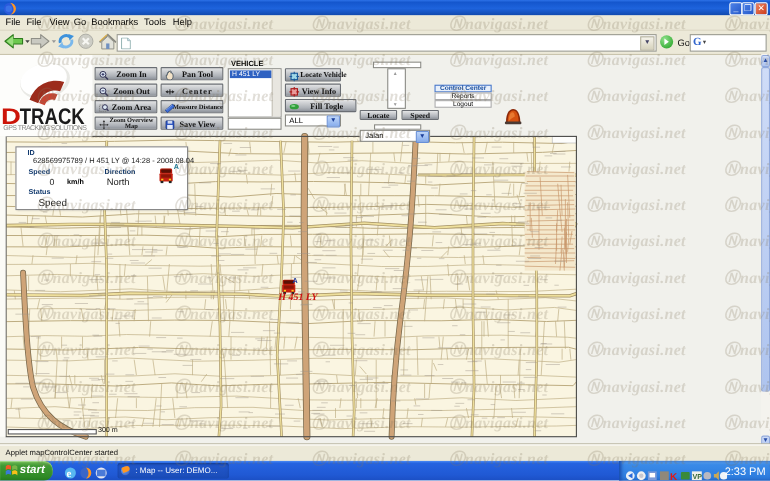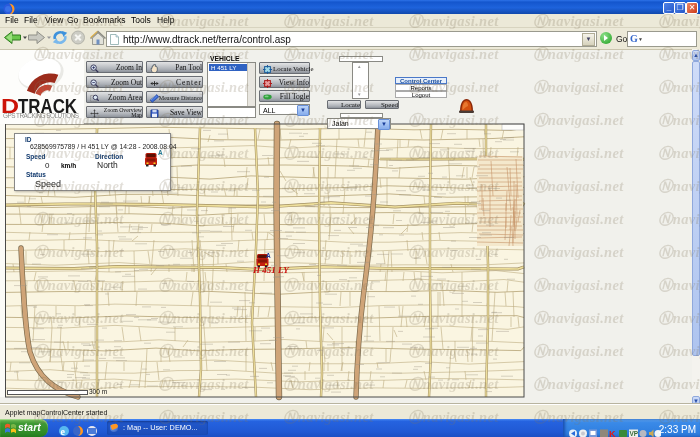--- a/index.html
+++ b/index.html
@@ -8,21 +8,21 @@
 #titletxt{position:absolute;left:17px;top:2px;color:#fff;font-size:8.3px;font-weight:bold;letter-spacing:-0.1px}
 .tbtn{position:absolute;top:2px;width:10px;height:10px;border:1px solid #fff;border-radius:2px;color:#fff;font-size:8px;line-height:9px;text-align:center}
 
 #menubar{position:absolute;left:0;top:14px;width:700px;height:13px;background:#ece9d8;border-bottom:1px solid #d8d4c0;color:#000;font-size:8.5px}
 #menubar span{position:absolute;top:1px}
 
 #toolbar{position:absolute;left:0;top:28px;width:700px;height:21px;background:#ece9d8;border-bottom:1px solid #c9c4ad}
 #urlbar{position:absolute;left:106px;top:3px;width:489px;height:14px;background:#fff;border:1px solid #9a9a8e;font-size:10px;color:#111}
 #searchbox{position:absolute;left:627px;top:3px;width:68px;height:14px;background:#fff;border:1px solid #9a9a8e}
 
-.abtn{position:absolute;width:57px;height:12px;background:linear-gradient(180deg,#e2e3e4,#aeb2b8 70%,#8e939b);border:1px solid #6a6e74;border-radius:1px;font-family:"Liberation Serif",serif;font-size:7.5px;font-weight:normal;color:#111;text-align:right;line-height:12px;box-sizing:border-box;white-space:nowrap}
+.abtn{position:absolute;width:57px;height:12px;background:linear-gradient(180deg,#e2e3e4,#aeb2b8 70%,#8e939b);border:1px solid #6a6e74;border-radius:1px;font-family:"Liberation Serif",serif;font-size:7.5px;font-weight:bold;color:#111;text-align:center;line-height:12px;box-sizing:border-box;white-space:nowrap}
 svg.ic{position:absolute;left:3px;top:1.5px;width:9px;height:9px}
 
 .wbox{position:absolute;background:#fff;border:1px solid #8a8a84;box-sizing:border-box}
 
 .mlnk{position:absolute;left:395px;width:52px;height:7px;background:#fff;border:1px solid #aaa;font-size:6px;text-align:center;line-height:6px;box-sizing:border-box}
 
 #vsb{position:absolute;left:692px;top:49px;width:8px;height:358px;background:#f4f3ee}
 .sbtn{position:absolute;left:0;width:8px;height:11px;background:linear-gradient(180deg,#cfdcf8,#aec4ef);border:1px solid #8fa8dc;border-radius:2px;box-sizing:border-box;color:#2b50a8;font-size:6px;text-align:center;line-height:9px}
 
 #statusbar{position:absolute;left:0;top:404px;width:700px;height:15px;background:#ece9d8;border-top:1px solid #fff;box-shadow:0 -1px 0 #b8b4a0;font-size:7px;color:#111}
@@ -187,21 +187,20 @@
 <path d="M-5.5 0 L0 -5 L5.5 0 L5.5 6.5 L-5.5 6.5Z" fill="#e2e2da" stroke="#8a8a82" stroke-width="0.8"></path>
 <path d="M-7 0 L0 -6.5 L-1.5 -6.5 L-7.5 -1Z" fill="#e8b84a"></path>
 <rect x="-1.5" y="1.5" width="3" height="5" fill="#7090c0"></rect>
 </g>
 </svg></div>
  <div id="urlbar">
         <span style="position:absolute;left:3px;top:2px;width:9px;height:10px"><svg width="9" height="11" viewBox="0 0 9 11">
             <path d="M0.5 0.5 L6 0.5 L8.5 3 L8.5 10.5 L0.5 10.5Z" fill="#fff" stroke="#8aa" stroke-width="0.8"></path>
             <path d="M6 0.5 L6 3 L8.5 3" fill="#cde" stroke="#8aa" stroke-width="0.6"></path>
           </svg></span>
-        <span style="position:absolute;left:16px;top:1.5px">http://www.dtrack.net/terra/control.asp</span>
    <span style="position:absolute;right:1px;top:1px;width:11px;height:11px;background:linear-gradient(180deg,#f5f3ea,#d6d2bc);border:1px solid #b0ac96;font-size:6px;text-align:center;line-height:10px;color:#446">▼</span>
  </div>
  <div style="position:absolute;left:600px;top:4px;width:12px;height:12px;border-radius:50%;background:radial-gradient(circle at 35% 30%,#8ee08a,#1e9e1e)">
         <span style="position:absolute;left:4px;top:3px;width:0;height:0;border-left:4px solid #fff;border-top:3px solid transparent;border-bottom:3px solid transparent"></span>
       </div>
  <div style="position:absolute;left:616px;top:6px;font-size:8.5px;color:#111">Go</div>
  <div id="searchbox">
    <span style="position:absolute;left:2px;top:1px;font-size:10px;font-weight:bold;color:#3366cc;font-family:'Liberation Serif',serif">G</span>
    <span style="position:absolute;left:10px;top:4px;font-size:5px;color:#444">▼</span>
  </div>
@@ -271,21 +270,21 @@
  <div class="wbox" style="left:207px;top:107px;width:49px;height:11px"></div>
 
  <div class="abtn" style="left:259px;top:62px;width:51px;font-size:6.8px"><svg class="ic" viewBox="0 0 9 9">
           <rect x="1.6" y="1.6" width="5.8" height="5.8" fill="#9fd8e8" stroke="#1a5a9a" stroke-width="1"></rect>
           <path d="M4.5 0 V2.6 M4.5 6.4 V9 M0 4.5 H2.6 M6.4 4.5 H9" stroke="#1a5a9a" stroke-width="1"></path>
         </svg><span style="margin-left:13px">Locate Vehicle</span></div>
  <div class="abtn" style="left:259px;top:76px;width:51px"><svg class="ic" viewBox="0 0 9 9">
           <rect x="1.6" y="1.6" width="5.8" height="5.8" fill="#e89a9a" stroke="#aa1a1a" stroke-width="1"></rect>
           <path d="M4.5 0 V2.6 M4.5 6.4 V9 M0 4.5 H2.6 M6.4 4.5 H9" stroke="#aa1a1a" stroke-width="1"></path>
         </svg><span style="margin-left:11px">View Info</span></div>
- <div class="abtn" style="left:259px;top:90px;width:51px"><svg class="ic" viewBox="0 0 9 9" style="top:3px">
+ <div class="abtn" style="left:259px;top:90px;width:65px"><svg class="ic" viewBox="0 0 9 9" style="top:3px">
           <ellipse cx="4.5" cy="3" rx="4.2" ry="2.4" fill="#2fa03a"></ellipse>
           <ellipse cx="3.6" cy="2.4" rx="2" ry="0.9" fill="#7fd088"></ellipse>
         </svg><span style="margin-left:11px">Fill Togle</span></div>
  <div class="wbox" style="left:259px;top:104px;width:51px;height:11px;font-size:7px">
    <span style="position:absolute;left:3px;top:2px">ALL</span>
    <span style="position:absolute;right:0px;top:0px;width:10px;height:9px;background:linear-gradient(180deg,#bcd4f8,#86acec);border:1px solid #6890d8;border-radius:1px;color:#1a3e9a;font-size:6px;text-align:center;line-height:8px">▼</span>
  </div>
 
  <div class="wbox" style="left:339px;top:56px;width:44px;height:6px"></div>
  <div class="wbox" style="left:352px;top:62px;width:17px;height:37px">

